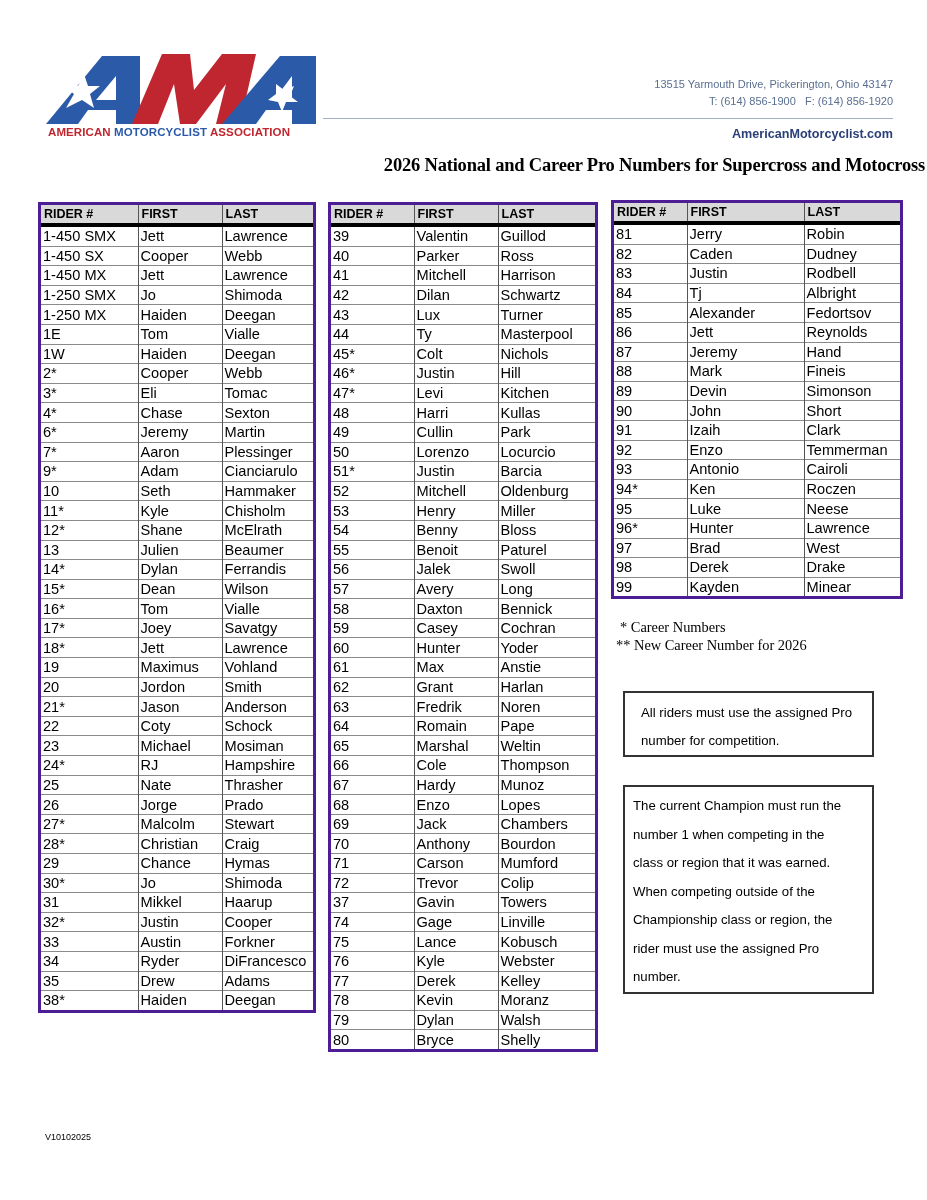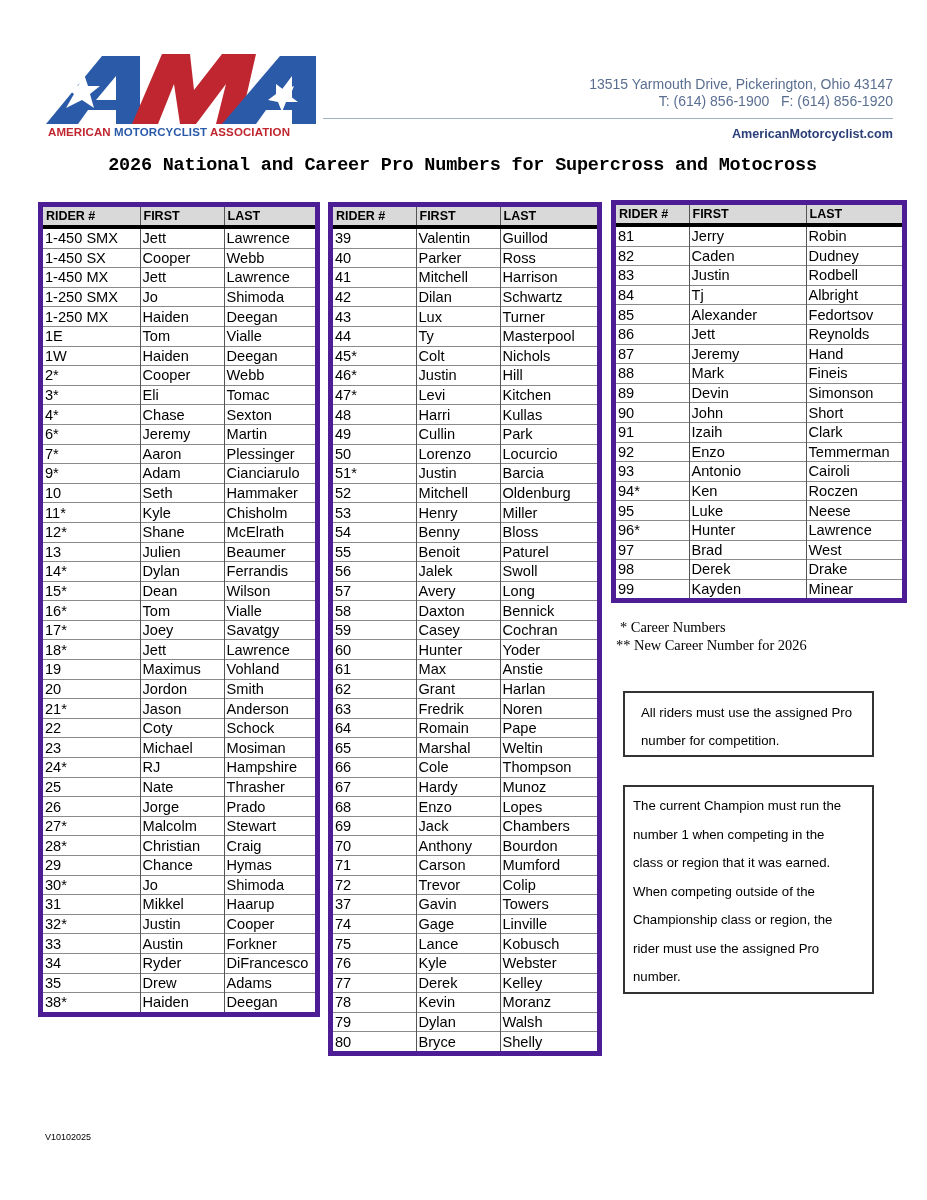--- a/index.html
+++ b/index.html
@@ -8,30 +8,30 @@
 
     
     .logo { position: absolute; left: 44px; top: 50px; width: 275px; height: 95px; }
     .logo svg { display: block; }
     .logo-caption { position: absolute; left: 4px; top: 76px; font-family: "Liberation Sans", sans-serif;
       font-weight: bold; font-size: 11.5px; letter-spacing: 0.1px; white-space: nowrap; }
     .logo-caption .red { color: #c0262f; }
     .logo-caption .blue { color: #2a5aa8; }
 
     .contact { position: absolute; right: 34px; top: 76px; text-align: right; color: #5a6f90;
-      font-family: "Liberation Sans", sans-serif; font-size: 14px; line-height: 17px; }
+      font-family: "Liberation Sans", sans-serif; font-size: 11px; line-height: 17px; }
     .header-rule { position: absolute; left: 323px; top: 118px; width: 570px; height: 1px; background: #9fb0c6; }
     .website { position: absolute; right: 34px; top: 127px; color: #2a3f78; font-weight: bold;
       font-size: 12.6px; font-family: "Liberation Sans", sans-serif; }
 
-    .title { position: absolute; left: 0; width: 925px; top: 155px; text-align: center;
-      font-family: Liberation Mono, monospace; font-weight: bold; font-size: 18.5px; letter-spacing: -0.2px; }
+    .title { position: absolute; left: 0; width: 925px; top: 155px; text-align: right;
+      font-family: Liberation Serif, serif; font-weight: bold; font-size: 18.5px; letter-spacing: -0.2px; }
 
     
-    .tbl { position: absolute; border: 5px solid #4c1d95; border-collapse: collapse; background: #fff;
+    .tbl { position: absolute; border: 3px solid #4c1d95; border-collapse: collapse; background: #fff;
       font-family: "DejaVu Sans", sans-serif; }
     .tbl table { border-collapse: collapse; width: 100%; table-layout: fixed; }
     .tbl th { background: #d9d9d9; font-family: "Liberation Sans", sans-serif; font-weight: bold;
       font-size: 12.5px; text-align: left; padding: 0 3px; height: 18px; border-right: 1.5px solid #555;
       border-bottom: 4px solid #000; }
     .tbl th:last-child, .tbl td:last-child { border-right: none; }
     .tbl td { font-family: "Liberation Sans", sans-serif; font-size: 14.6px; padding: 0 2px; height: 18.6px;
       line-height: 18px; border-right: 1.2px solid #555; border-top: 1px solid #8a8a8a; white-space: nowrap; overflow: hidden; }
     .tbl tr:first-child td { border-top: none; }
 

